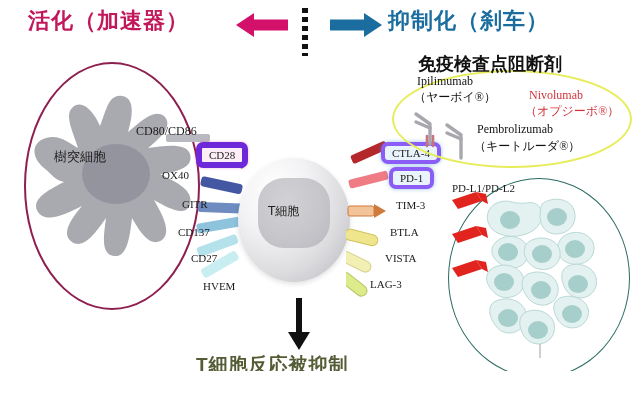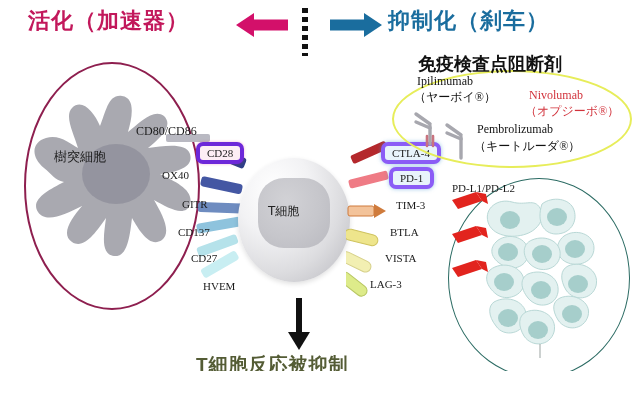--- a/index.html
+++ b/index.html
@@ -92,21 +92,21 @@
     font-family: "Liberation Serif", "DejaVu Serif", serif;
     font-size: 11px;
     color: #1b1b1b;
     white-space: nowrap;
     text-align: right;
   }
   .rlabel-lg { font-size: 12px; }
 
   
   .box-pink {
-    border: 4px solid #6d28d9;
+    border: 6px solid #6d28d9;
     border-radius: 7px;
     background: #fdeef5;
     padding: 1px 7px;
     font-size: 11px;
     color: #1b1b1b;
     font-family: "Liberation Serif", "DejaVu Serif", serif;
     white-space: nowrap;
     box-shadow: 0 0 3px rgba(224,33,138,0.35);
   }
   .box-blue {

